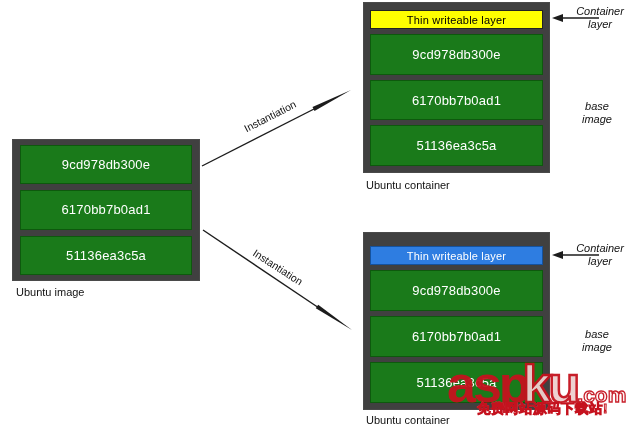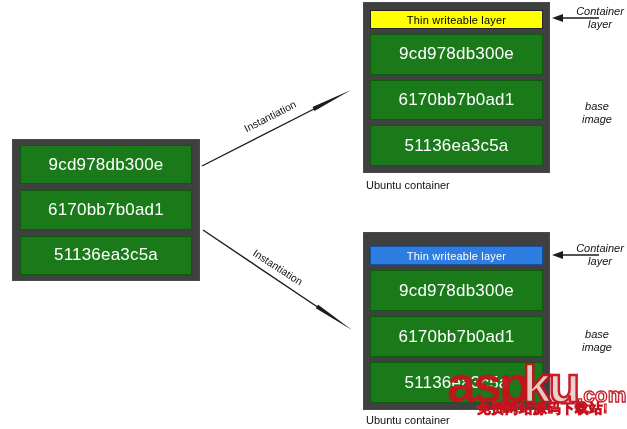--- a/index.html
+++ b/index.html
@@ -13,21 +13,21 @@
   .outer-box {
     position:absolute; border:1px solid #4a4a4a; background:#404040;
     display:flex; flex-direction:column; z-index:2;justify-content:space-between;
   }
   .box-image    { left:12px;  top:139px; width:188px; height:142px; padding:5px 7px; gap:6px; }
   .box-cont-top { left:363px; top:2px;   width:187px; height:171px; padding:7px 6px 6px 6px; gap:5px; }
   .box-cont-bot { left:363px; top:232px; width:187px; height:178px; padding:13px 6px 6px 6px; gap:5px; }
 
   .layer {
     flex:1 1 auto; display:flex; align-items:center; justify-content:center;
-    color:#ffffff; font-size:17px; letter-spacing:0.2px;
+    color:#ffffff; font-size:13px; letter-spacing:0.2px;
     background:#1a7a1a; border:1px solid #0d590d;
   }
   .layer.writeable { flex:0 0 19px; font-size:11px; }
   .writeable-yellow { color:#000000; border:1px solid #222222; }
   .writeable-blue   { color:#ffffff; border:1px solid #14529e; }
 
   .caption {
     position:absolute; width:180px; 
     font-size:11px; color:#111111; z-index:2;
   }
@@ -89,20 +89,21 @@
       <line x1="561" y1="255" x2="599" y2="255" stroke="#1c1c1c" stroke-width="1.4"></line>
       <polygon points="552,255 563,251 563,259" fill="#1c1c1c"></polygon>
     </g>
   </svg>
 
   <div class="outer-box box-image">
     <div class="layer" style="background: rgb(26, 122, 26);">9cd978db300e</div>
     <div class="layer" style="background: rgb(26, 122, 26);">6170bb7b0ad1</div>
     <div class="layer" style="background: rgb(26, 122, 26);">51136ea3c5a</div>
   </div>
+  <div class="caption cap-image">Ubuntu image</div>
 
   <div class="outer-box box-cont-top">
     <div class="layer writeable writeable-yellow" style="background: rgb(255, 255, 0);">Thin writeable layer</div>
     <div class="layer" style="background: rgb(26, 122, 26);">9cd978db300e</div>
     <div class="layer" style="background: rgb(26, 122, 26);">6170bb7b0ad1</div>
     <div class="layer" style="background: rgb(26, 122, 26);">51136ea3c5a</div>
   </div>
   <div class="caption cap-cont-top">Ubuntu container</div>
 
   <div class="outer-box box-cont-bot">

